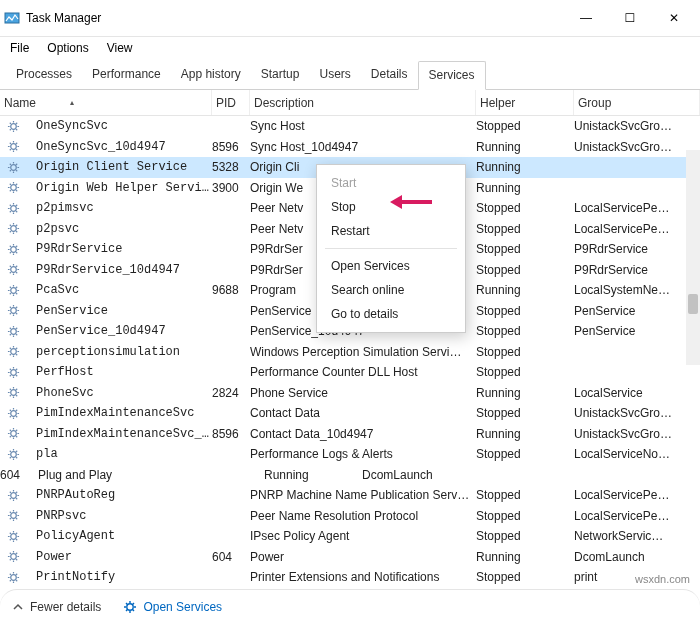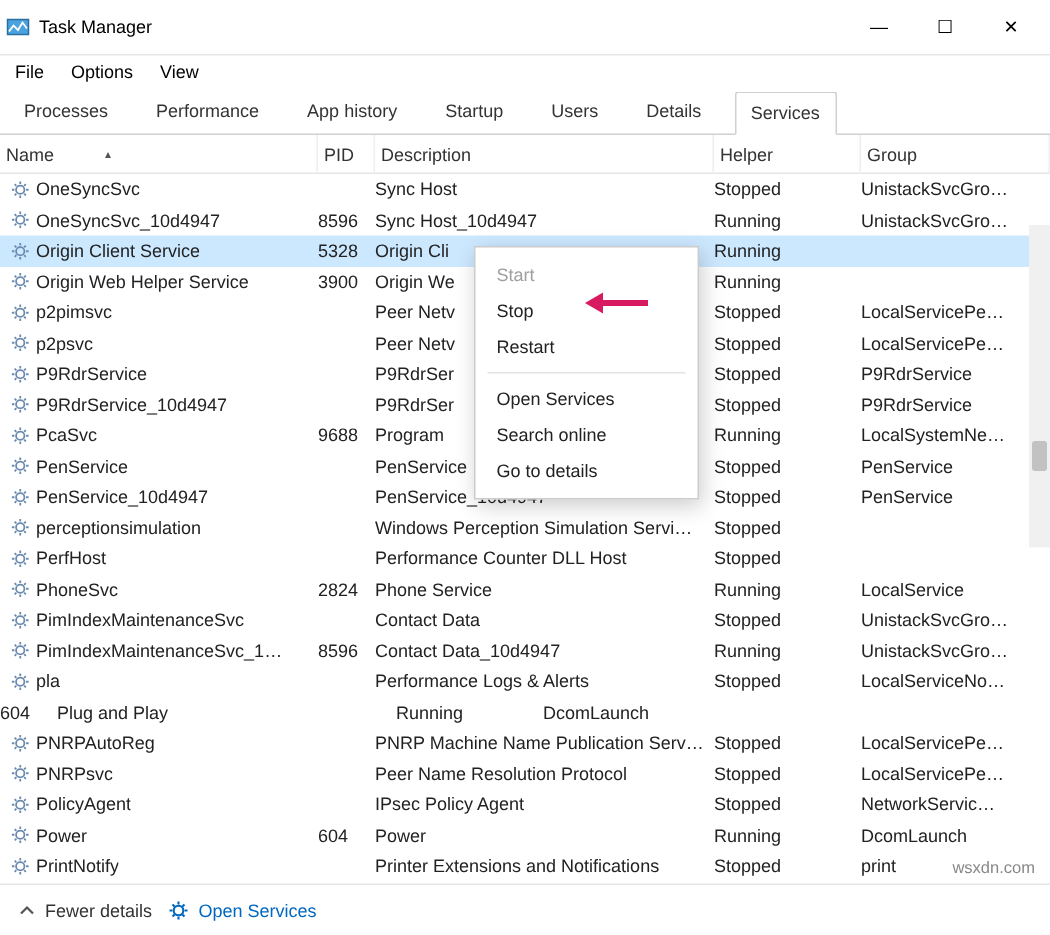--- a/index.html
+++ b/index.html
@@ -35,21 +35,21 @@
     display: flex;
     gap: 18px;
     padding: 4px 10px 6px 10px;
     font-size: 12px;
     color: #000;
   }
   .tabs {
     display: flex;
     padding: 0 6px;
     border-bottom: 1px solid #d0d0d0;
-    gap: 12px;
+    gap: 0;
   }
   .tab {
     padding: 6px 10px 7px 10px;
     color: #333;
     position: relative;
     cursor: default;
   }
   .tab.active {
     border: 1px solid #d0d0d0;
     border-bottom: 1px solid #fff;
@@ -79,21 +79,21 @@
   }
   .row {
     display: flex;
     align-items: center;
     height: 20.5px;
     font-size: 12px;
     color: #222;
     white-space: nowrap;
   }
   .row.sel { background: #cce8ff; }
-  .row .col-name { display:flex; align-items:center; gap:4px; overflow:hidden; text-overflow:ellipsis;}
+  .row .col-name { display:flex; align-items:center; gap:16px; overflow:hidden; text-overflow:ellipsis;font-family:Liberation Mono, monospace;}
   .svc-icon {
     width: 14px; height: 14px; flex-shrink:0;
     display:inline-flex; align-items:center; justify-content:center;
   }
   .row span.cell { overflow:hidden; text-overflow:ellipsis; white-space:nowrap; display:block;}
   .context-menu {
     position: absolute;
     left: 316px;
     top: 164px;
     width: 150px;
@@ -119,21 +119,22 @@
     position:absolute; right:0; top:150px; width:14px; height:215px;
     background:#f0f0f0;
   }
   .thumb { position:absolute; left:2px; right:2px; top:144px; height:20px; background:#c2c2c2; border-radius:2px;}
   .statusbar {
     position:absolute; bottom:0; left:0; right:0;
     height:34px;
     border-top:1px solid #e5e5e5;
     display:flex; align-items:center;
     padding:0 12px;
-    gap: 11px;
+    gap: 22px;
+    border-radius: 17px;
   }
   .fewer { display:flex; align-items:center; gap:6px; color:#333;}
   .openservices { display:flex; align-items:center; gap:6px; color:#0067c0;}
   .watermark {
     position:absolute; right:10px; bottom:38px;
     font-size:11px; color:#888;
   }
 </style>
 </head>
 <body>

